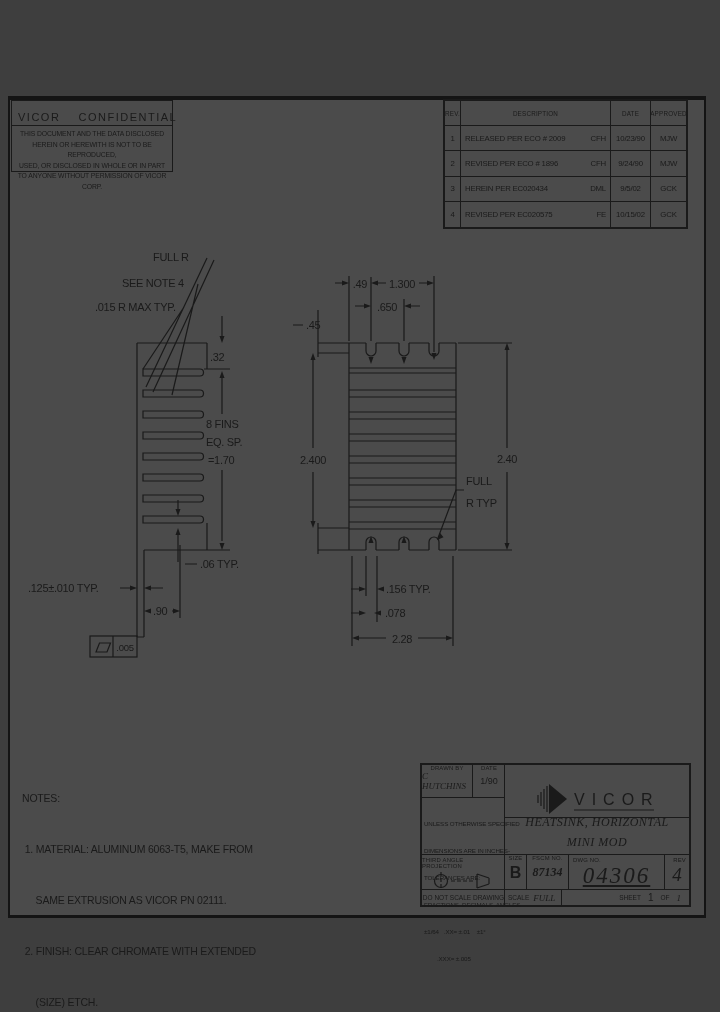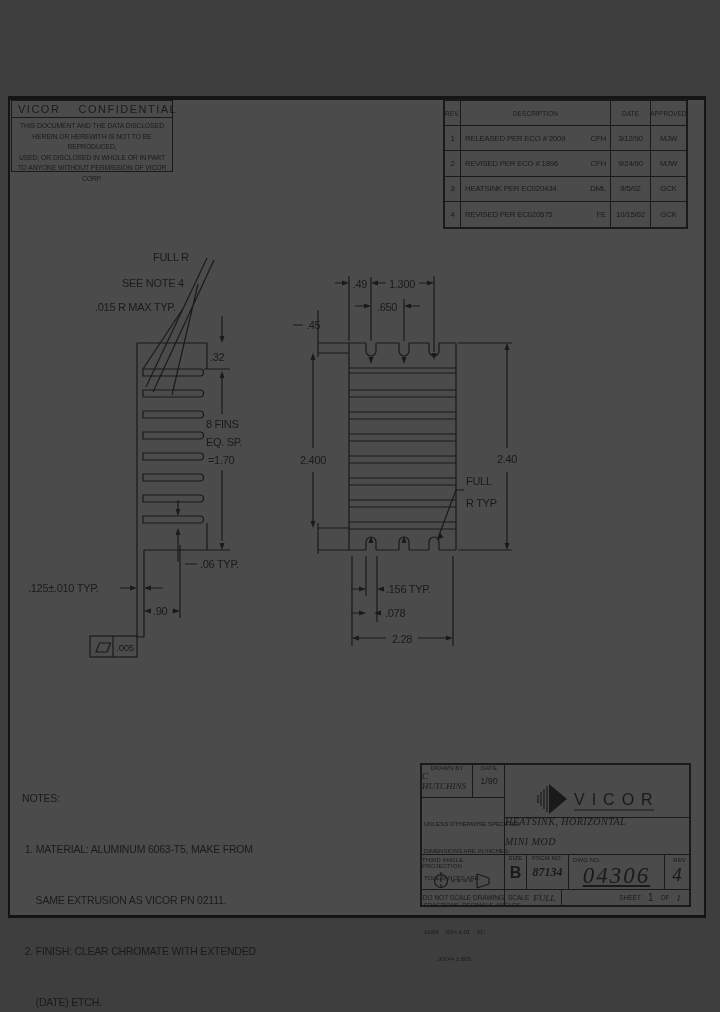--- a/index.html
+++ b/index.html
@@ -10,41 +10,41 @@
          background:var(--sheet);border-style:solid;border-color:#141414;border-width:4px 2px 3px 2px;}
   svg.overlay{position:absolute;left:0;top:0;}
   svg .ln{stroke:var(--ink);stroke-width:1.2;fill:none;}
   svg .ar{fill:var(--ink);stroke:none;}
   svg text{fill:var(--ink);font-family:"Liberation Sans",sans-serif;font-size:11px;letter-spacing:-0.3px;}
   svg text.mid{text-anchor:middle;}
   svg text.sm{font-size:9.5px;}
   
   .conf{position:absolute;left:11px;top:100px;width:162px;height:72px;border:1.5px solid var(--ink);box-sizing:border-box;}
   .conf-title{height:16px;border-bottom:1.5px solid var(--ink);display:flex;align-items:center;
-              padding-left:6px;font-size:11px;letter-spacing:1.5px;white-space:pre;}
+              padding-left:6px;font-size:11px;letter-spacing:1.5px;white-space:pre;margin-top:8px;}
   .conf-body{font-size:6.8px;line-height:10.5px;text-align:center;padding-top:3px;letter-spacing:-0.1px;}
   
   .rt{position:absolute;left:443px;top:99px;width:245px;height:130px;border:2px solid var(--ink);
       box-sizing:border-box;display:grid;grid-template-columns:16px 150px 40px 1fr;grid-template-rows:repeat(5,1fr);}
   .rt .c{border-right:1.2px solid var(--ink);border-bottom:1.2px solid var(--ink);
          display:flex;align-items:center;justify-content:center;font-size:7.8px;letter-spacing:-0.2px;overflow:hidden;}
   .rt .c:nth-child(4n){border-right:none;text-align:right;}
   .rt .c:nth-child(n+17){border-bottom:none;}
   .rt .hd{font-size:6.3px;letter-spacing:0.2px;}
   .rt .desc{justify-content:space-between;padding:0 4px;}
   
   .notes{position:absolute;left:22px;top:756px;font-size:10.5px;line-height:17px;white-space:pre;letter-spacing:-0.2px;}
   
   .tb{position:absolute;left:420px;top:763px;width:271px;height:144px;border:2px solid var(--ink);box-sizing:border-box;}
   .tb .abs{position:absolute;box-sizing:border-box;}
   .bR{border-right:1.5px solid var(--ink);} .bB{border-bottom:1.5px solid var(--ink);}
   .lbl{font-size:5.9px;letter-spacing:0.2px;}
   .tol{font-size:6.2px;line-height:9px;white-space:pre;padding:3px 0 0 2px;letter-spacing:-0.1px;}
   .ital{font-style:italic;font-family:"Liberation Serif",serif;}
-  .ttl{font-size:10px;letter-spacing:0.5px;text-align:left;line-height:20px;}
+  .ttl{font-size:12px;letter-spacing:0.5px;text-align:center;line-height:20px;}
   .ctr{display:flex;align-items:center;justify-content:center;}
 </style>
 </head>
 <body>
 
 <div id="page">
   <div id="sheet"></div>
 
   <svg class="overlay" width="720" height="1012" viewBox="0 0 720 1012">
 
@@ -123,54 +123,54 @@
     <div class="c hd">REV.</div>
     <div class="c hd">DESCRIPTION</div>
     <div class="c hd">DATE</div>
     <div class="c hd">APPROVED</div>
 
     <div class="c">1</div>
     <div class="c desc">
       <span>RELEASED PER ECO # 2009</span>
       <span>CFH</span>
     </div>
-    <div class="c">3/12/90</div>
+    <div class="c">10/23/90</div>
     <div class="c">MJW</div>
 
     <div class="c">2</div>
     <div class="c desc">
       <span>REVISED PER ECO # 1896</span>
       <span>CFH</span>
     </div>
     <div class="c">9/24/90</div>
     <div class="c">MJW</div>
 
     <div class="c">3</div>
     <div class="c desc">
-      <span>HEATSINK PER EC020434</span>
+      <span>HEREIN PER EC020434</span>
       <span>DML</span>
     </div>
     <div class="c">9/5/02</div>
     <div class="c">GCK</div>
 
     <div class="c">4</div>
     <div class="c desc">
       <span>REVISED PER EC020575</span>
       <span>FE</span>
     </div>
     <div class="c">10/15/02</div>
     <div class="c">GCK</div>
   </div>
 
   <div class="notes">
     <div>NOTES:</div>
     <div> 1. MATERIAL: ALUMINUM 6063-T5, MAKE FROM</div>
     <div>     SAME EXTRUSION AS VICOR PN 02111.</div>
     <div> 2. FINISH: CLEAR CHROMATE WITH EXTENDED</div>
-    <div>     (DATE) ETCH.</div>
+    <div>     (SIZE) ETCH.</div>
     
     
     
   </div>
 
   <div class="tb">
 
     <div class="abs bR" style="left:0;top:0;width:83px;height:140px;">
       <div class="abs bB bR" style="left:0;top:0;width:51px;height:33px;">
         <div class="lbl ctr">DRAWN BY</div>

